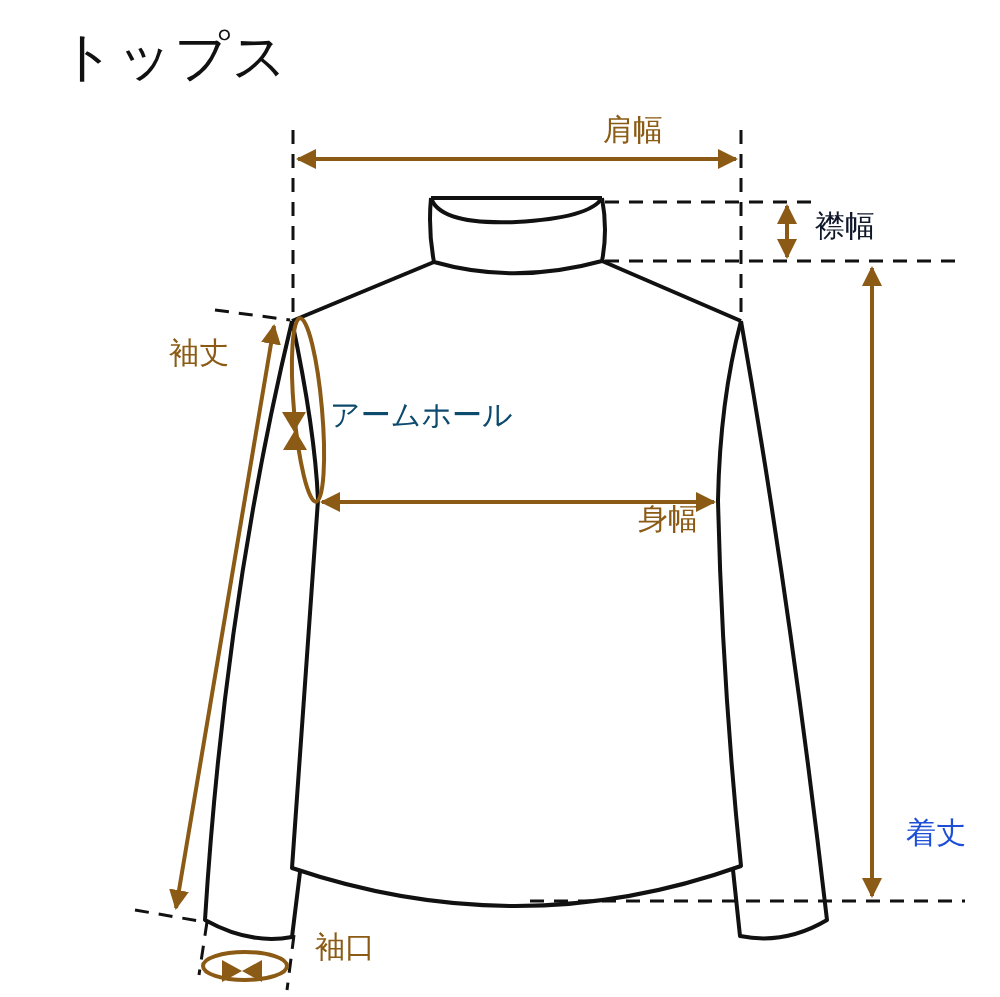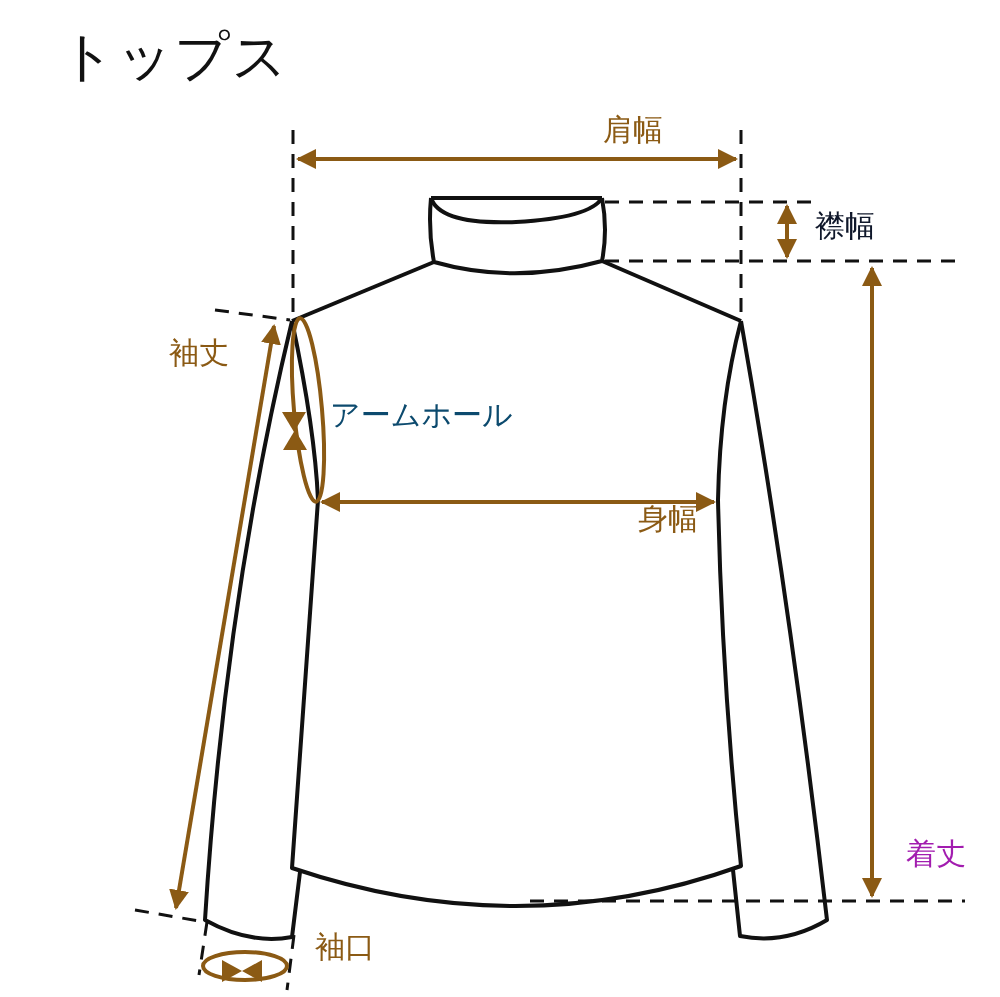--- a/index.html
+++ b/index.html
@@ -66,14 +66,14 @@
   </g>
 </svg>
 
 <div class="title">トップス</div>
 
 <div class="lbl" style="left:603px; top:115px; color:#8B5A14;">肩幅</div>
 <div class="lbl" style="left:815px; top:211px; color:#0f172a;">襟幅</div>
 <div class="lbl" style="left:133px; top:338px; color:#8B5A14;margin-left:36px;">袖丈</div>
 <div class="lbl" style="left:330px; top:400px; color:#0c4a6e;">アームホール</div>
 <div class="lbl" style="left:604px; top:504px; color:#8B5A14;margin-left:34px;">身幅</div>
-<div class="lbl" style="left:906px; top:818px; color:#a21caf;margin-top:21px;">着丈</div>
+<div class="lbl" style="left:906px; top:818px; color:#1d4ed8;">着丈</div>
 <div class="lbl" style="left:315px; top:932px; color:#8B5A14;">袖口</div>
 
 </body></html>

